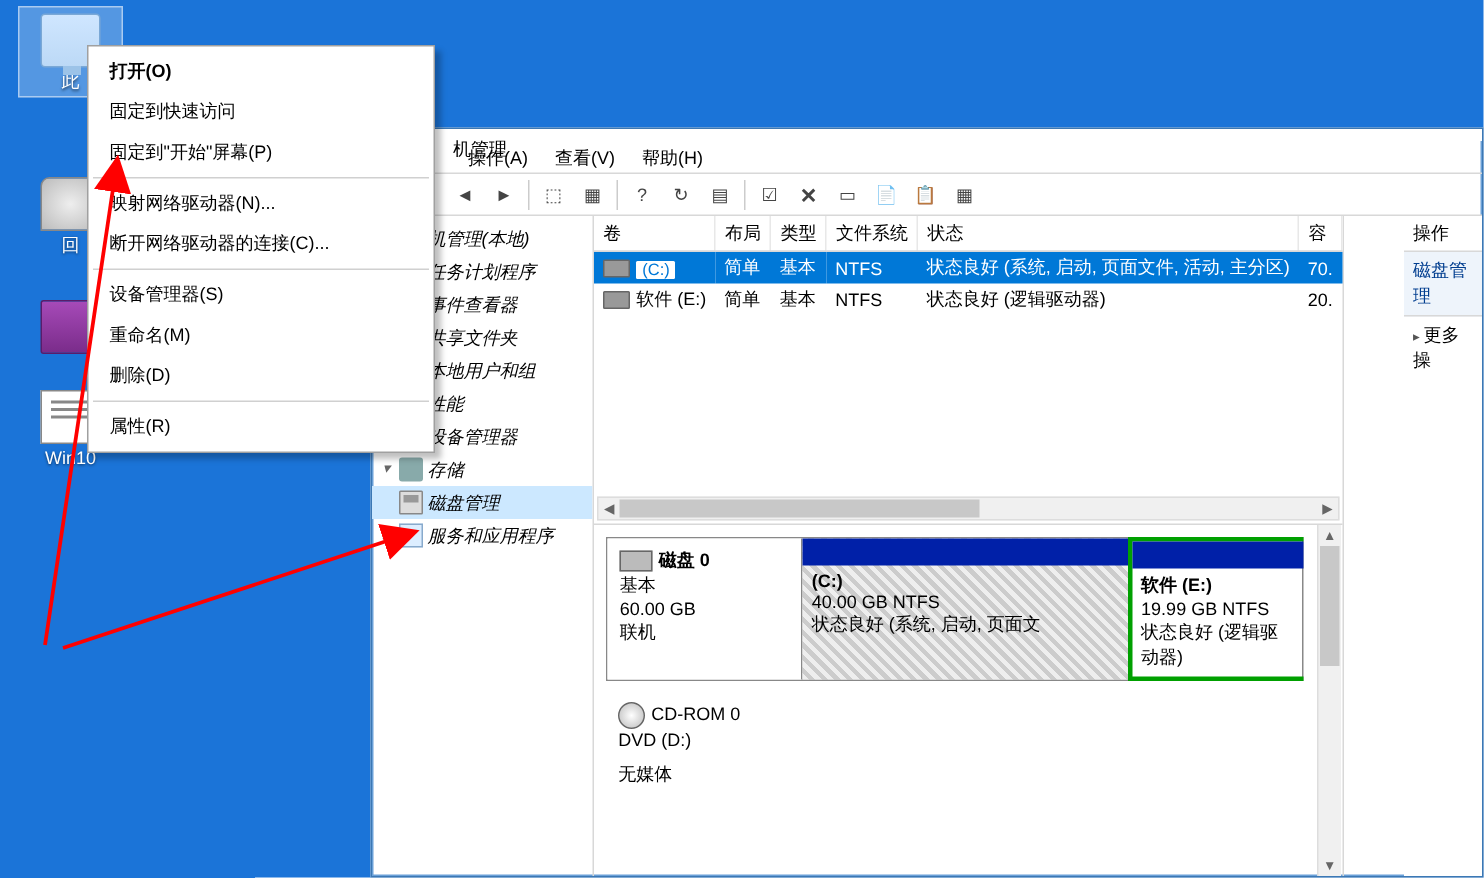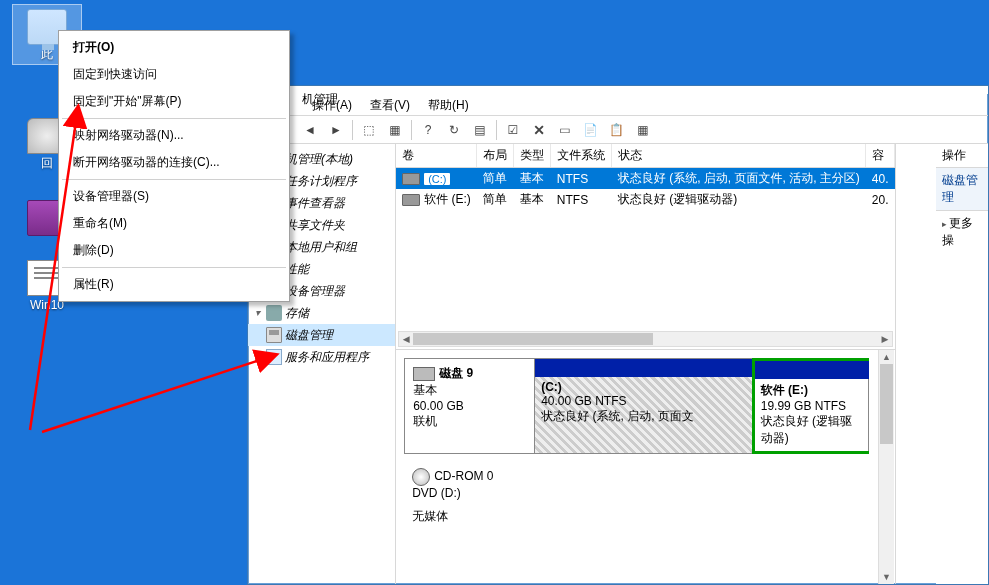--- a/index.html
+++ b/index.html
@@ -251,21 +251,21 @@
             <th>容</th>
           </tr>
             </thead>
           <tbody>
             <tr class="row sel">
               <td><span class="vol-icon"></span><span class="vol-badge">(C:)</span></td>
               <td>简单</td>
               <td>基本</td>
               <td>NTFS</td>
               <td>状态良好 (系统, 启动, 页面文件, 活动, 主分区)</td>
-              <td>40.</td>
+              <td>70.</td>
             </tr>
             <tr class="row">
               <td><span class="vol-icon"></span><span>软件 (E:)</span></td>
               <td>简单</td>
               <td>基本</td>
               <td>NTFS</td>
               <td>状态良好 (逻辑驱动器)</td>
               <td>20.</td>
             </tr>
           </tbody>
@@ -273,21 +273,21 @@
         <div class="hscroll">
           <div class="ar l">◀</div>
           <div class="thumb"></div>
           <div class="ar r">▶</div>
         </div>
       </div>
 
       <div class="disk-graphic" style="position:relative;">
         <div class="dg-row">
           <div class="dg-label">
-            <div><span class="dg-disk-icon"></span><span class="dname">磁盘 9</span></div>
+            <div><span class="dg-disk-icon"></span><span class="dname">磁盘 0</span></div>
             <div>基本</div>
             <div>60.00 GB</div>
             <div>联机</div>
           </div>
           <div class="dg-parts">
             <div class="dg-part dg-c">
               <div class="hdr"></div>
               <div style="font-weight:600">(C:)</div>
               <div>40.00 GB NTFS</div>
               <div>状态良好 (系统, 启动, 页面文</div>

